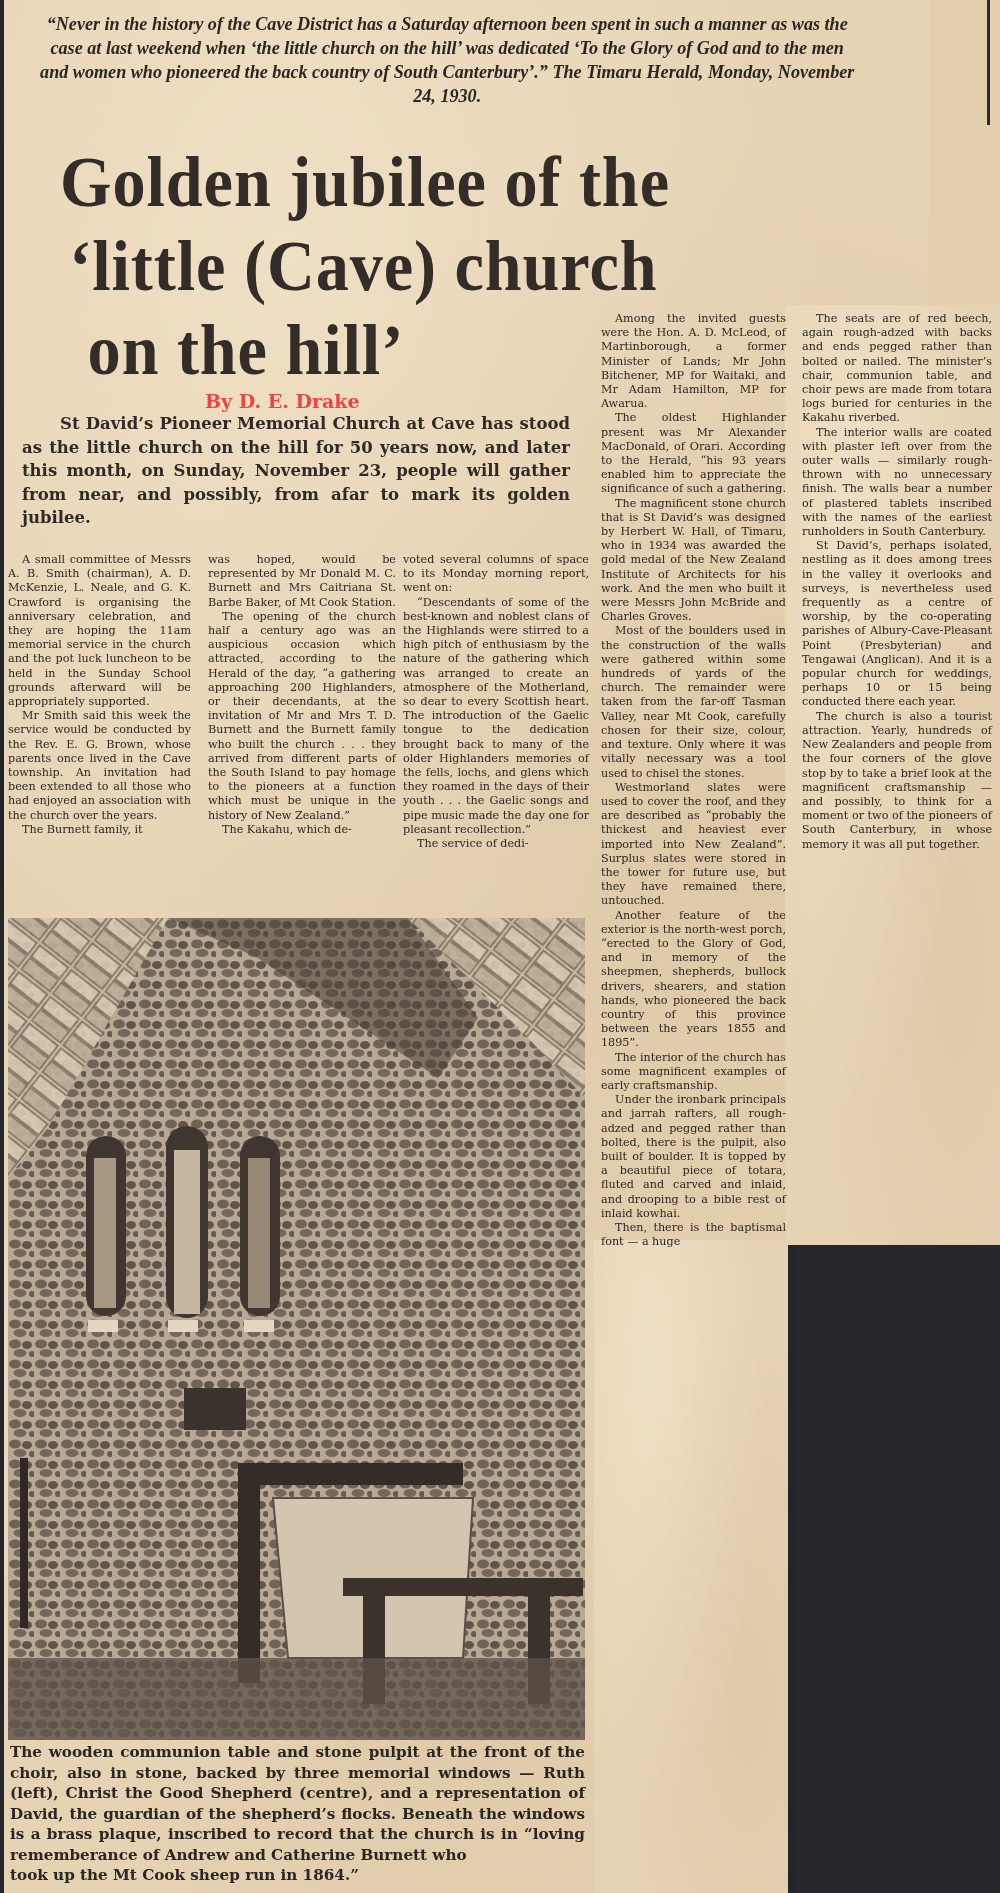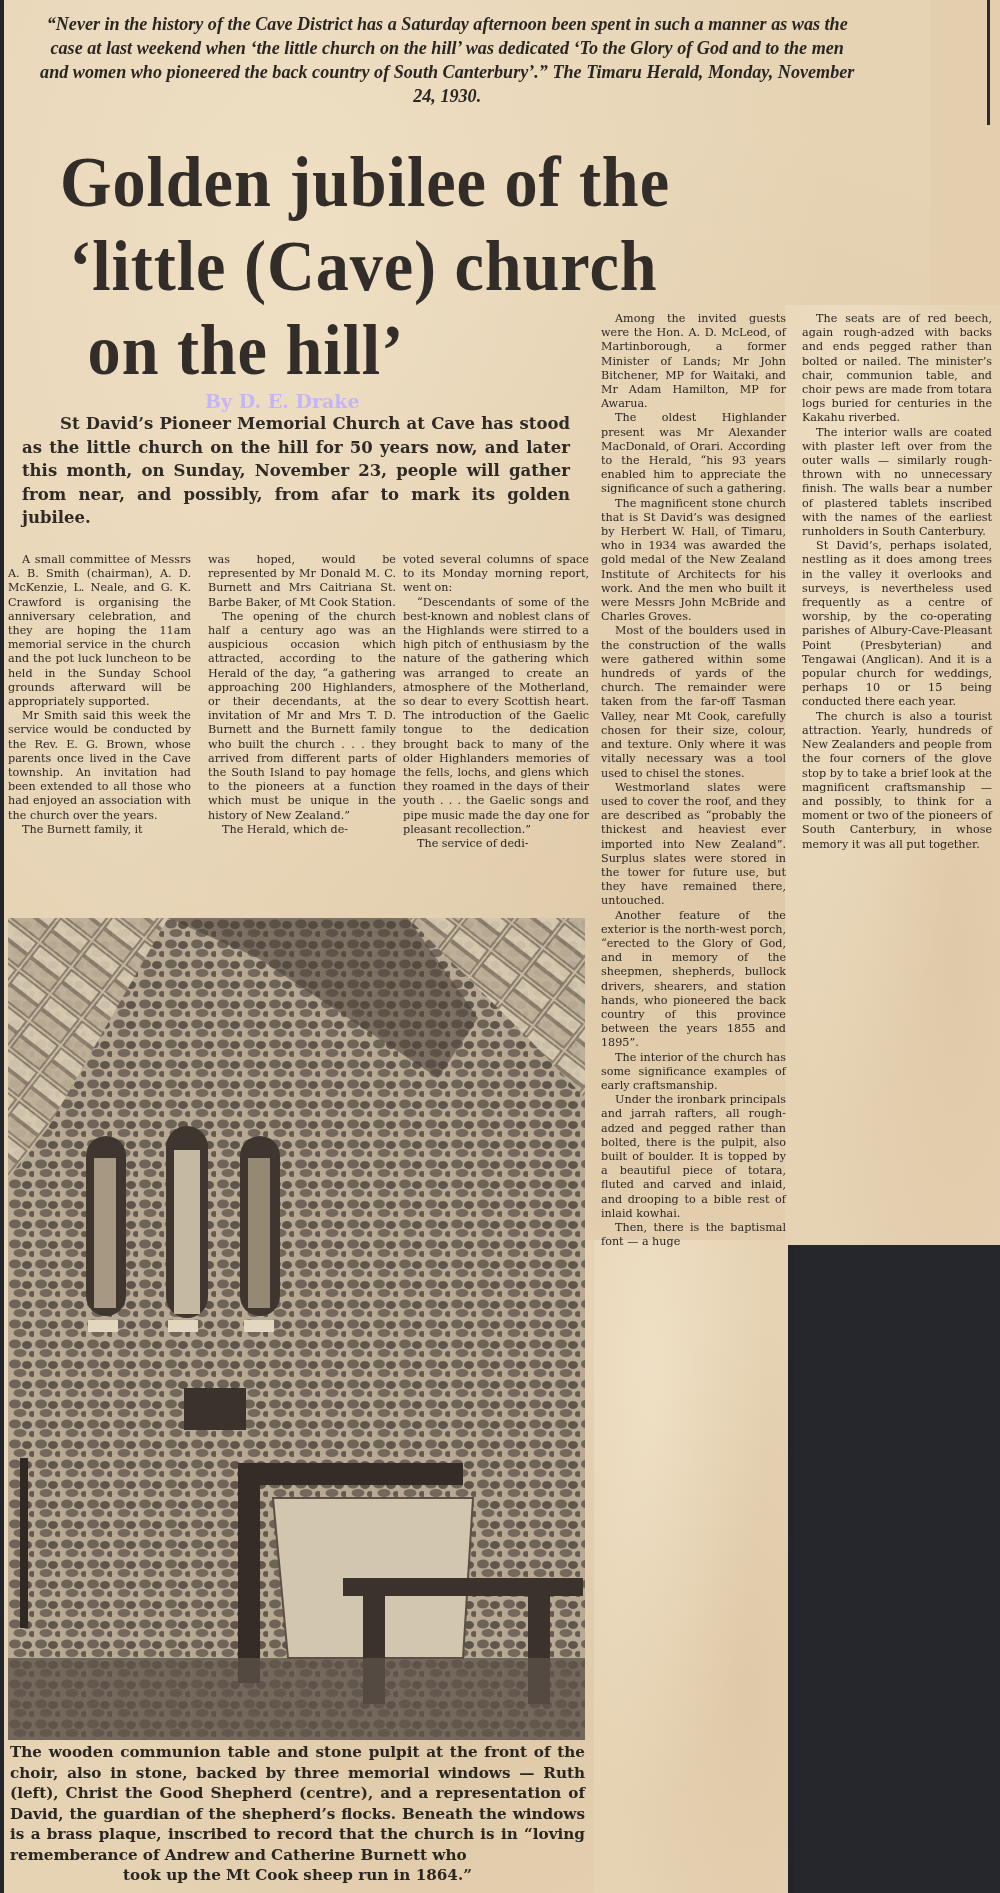--- a/index.html
+++ b/index.html
@@ -32,21 +32,21 @@
     position:absolute; left:60px; top:140px; width:860px;
     font-family:"Liberation Serif", serif; font-weight:bold;
     font-size:72px; line-height:84px; color:#332d29; letter-spacing:1px;
     transform:scaleX(0.92); transform-origin:left top;
   }
   .headline div { white-space:nowrap; }
   .headline .l2 { padding-left:10px; }
   .headline .l3 { padding-left:30px; }
   .byline {
     position:absolute; left:205px; top:390px; font-size:19px; font-weight:bold;
-    font-family:"DejaVu Serif", serif; color:#c4b5fd;
+    font-family:"DejaVu Serif", serif; color:#ef4444;
   }
   .standfirst {
     position:absolute; left:22px; top:412px; width:548px;
     font-family:"DejaVu Serif", serif; font-weight:bold; font-size:16.5px; line-height:23.5px;
     text-align:justify; color:#2f2a25;
   }
   .standfirst p { margin:0; text-indent:38px; }
 
   .col {
     position:absolute; font-family:"DejaVu Serif", serif; font-size:11.2px; line-height:14.2px;
@@ -62,21 +62,21 @@
 
   .photo {
     position:absolute; left:8px; top:918px; width:577px; height:822px;
     background:#8e8171; overflow:hidden;
   }
   .caption {
     position:absolute; left:10px; top:1742px; width:575px;
     font-family:"DejaVu Serif", serif; font-weight:bold; font-size:15.2px; line-height:20.5px;
     text-align:justify; color:#2a2622;
   }
-  .caption .last { text-align:center; display:block; }
+  .caption .last { display:block; }
 </style>
 </head>
 <body>
 
 <div class="paper" id="paper-top"></div>
 <div class="paper" id="paper-right-strip"></div>
 <div class="paper" id="paper-col4"></div>
 <div class="paper" id="paper-col3"></div>
 <div class="paper" id="paper-left"></div>
 <div id="dark-board"></div>
@@ -98,37 +98,37 @@
 
 <div class="col" id="col1">
   <p>A small committee of Messrs A. B. Smith (chairman), A. D. McKenzie, L. Neale, and G. K. Crawford is organising the anniversary celebration, and they are hoping the 11am memorial service in the church and the pot luck luncheon to be held in the Sunday School grounds afterward will be appropriately supported.</p>
   <p class="gap">Mr Smith said this week the service would be conducted by the Rev. E. G. Brown, whose parents once lived in the Cave township. An invitation had been extended to all those who had enjoyed an association with the church over the years.</p>
   <p>The Burnett family, it</p>
 </div>
 
 <div class="col" id="col2">
   <p style="text-indent:0">was hoped, would be represented by Mr Donald M. C. Burnett and Mrs Caitriana St. Barbe Baker, of Mt Cook Station.</p>
   <p class="gap">The opening of the church half a century ago was an auspicious occasion which attracted, according to the Herald of the day, “a gathering approaching 200 Highlanders, or their decendants, at the invitation of Mr and Mrs T. D. Burnett and the Burnett family who built the church . . . they arrived from different parts of the South Island to pay homage to the pioneers at a function which must be unique in the history of New Zealand.”</p>
-  <p>The Herald, which de-</p>
+  <p>The Kakahu, which de-</p>
 </div>
 
 <div class="col" id="col3">
   <p style="text-indent:0">voted several columns of space to its Monday morning report, went on:</p>
   <p>“Descendants of some of the best-known and noblest clans of the Highlands were stirred to a high pitch of enthusiasm by the nature of the gathering which was arranged to create an atmosphere of the Motherland, so dear to every Scottish heart. The introduction of the Gaelic tongue to the dedication brought back to many of the older Highlanders memories of the fells, lochs, and glens which they roamed in the days of their youth . . . the Gaelic songs and pipe music made the day one for pleasant recollection.”</p>
   <p>The service of dedi-</p>
 </div>
 
 <div class="col" id="col4">
   <p>Among the invited guests were the Hon. A. D. McLeod, of Martinborough, a former Minister of Lands; Mr John Bitchener, MP for Waitaki, and Mr Adam Hamilton, MP for Awarua.</p>
   <p>The oldest Highlander present was Mr Alexander MacDonald, of Orari. According to the Herald, “his 93 years enabled him to appreciate the significance of such a gathering.</p>
   <p>The magnificent stone church that is St David’s was designed by Herbert W. Hall, of Timaru, who in 1934 was awarded the gold medal of the New Zealand Institute of Architects for his work. And the men who built it were Messrs John McBride and Charles Groves.</p>
   <p>Most of the boulders used in the construction of the walls were gathered within some hundreds of yards of the church. The remainder were taken from the far-off Tasman Valley, near Mt Cook, carefully chosen for their size, colour, and texture. Only where it was vitally necessary was a tool used to chisel the stones.</p>
   <p>Westmorland slates were used to cover the roof, and they are described as “probably the thickest and heaviest ever imported into New Zealand”. Surplus slates were stored in the tower for future use, but they have remained there, untouched.</p>
   <p>Another feature of the exterior is the north-west porch, “erected to the Glory of God, and in memory of the sheepmen, shepherds, bullock drivers, shearers, and station hands, who pioneered the back country of this province between the years 1855 and 1895”.</p>
-  <p>The interior of the church has some significance examples of early craftsmanship.</p>
+  <p>The interior of the church has some magnificent examples of early craftsmanship.</p>
   <p>Under the ironbark principals and jarrah rafters, all rough-adzed and pegged rather than bolted, there is the pulpit, also built of boulder. It is topped by a beautiful piece of totara, fluted and carved and inlaid, and drooping to a bible rest of inlaid kowhai.</p>
   <p>Then, there is the baptismal font — a huge</p>
 </div>
 
 <div class="col" id="col5">
   <p>The seats are of red beech, again rough-adzed with backs and ends pegged rather than bolted or nailed. The minister’s chair, communion table, and choir pews are made from totara logs buried for centuries in the Kakahu riverbed.</p>
   <p>The interior walls are coated with plaster left over from the outer walls — similarly rough-thrown with no unnecessary finish. The walls bear a number of plastered tablets inscribed with the names of the earliest runholders in South Canterbury.</p>
   <p>St David’s, perhaps isolated, nestling as it does among trees in the valley it overlooks and surveys, is nevertheless used frequently as a centre of worship, by the co-operating parishes of Albury-Cave-Pleasant Point (Presbyterian) and Tengawai (Anglican). And it is a popular church for weddings, perhaps 10 or 15 being conducted there each year.</p>
   <p>The church is also a tourist attraction. Yearly, hundreds of New Zealanders and people from the four corners of the glove stop by to take a brief look at the magnificent craftsmanship — and possibly, to think for a moment or two of the pioneers of South Canterbury, in whose memory it was all put together.</p>
 </div>

